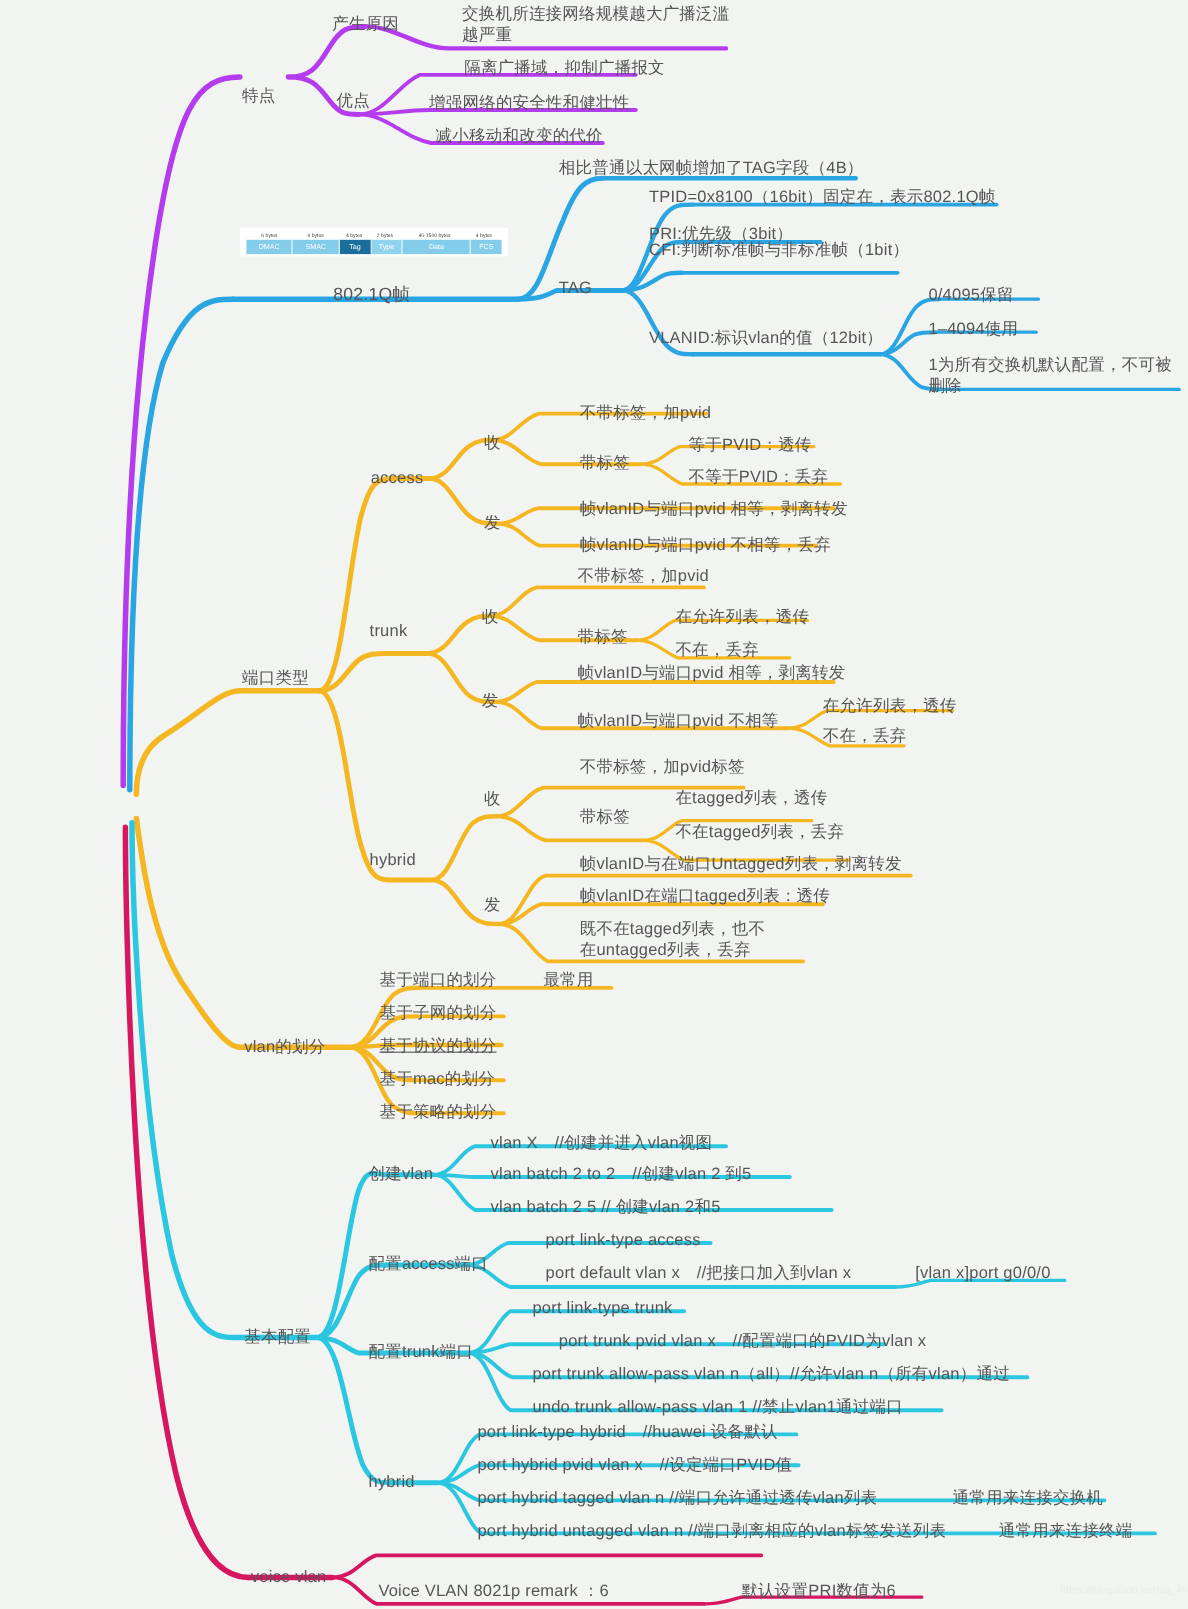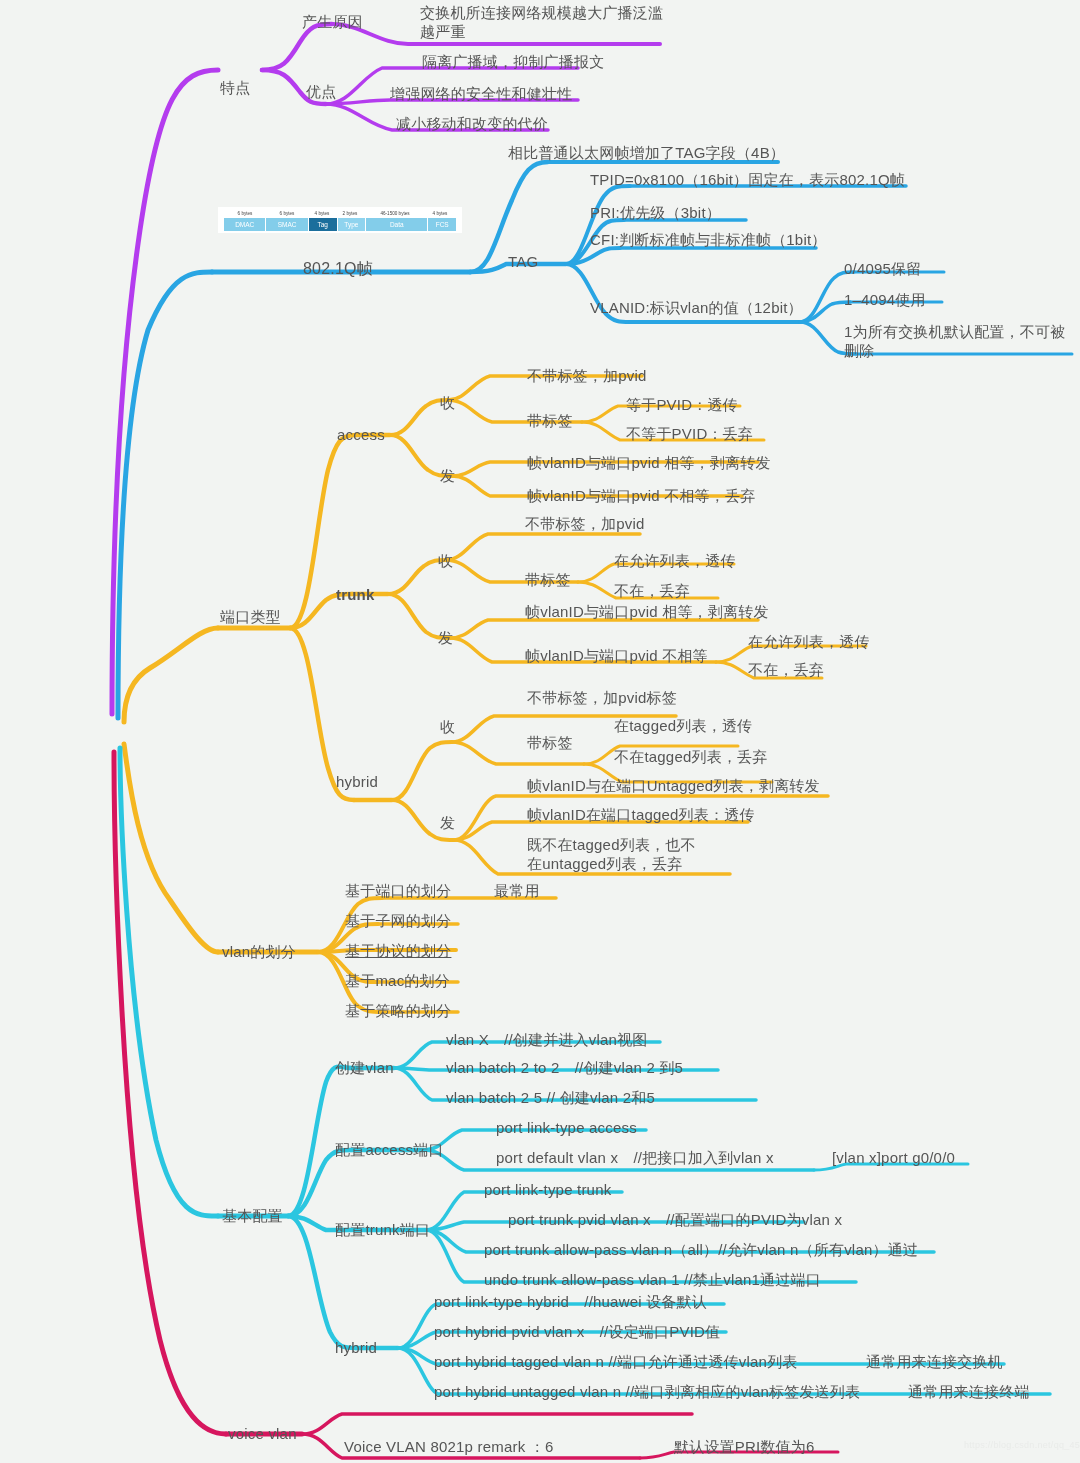--- a/index.html
+++ b/index.html
@@ -209,39 +209,39 @@
       <span class="fcell type" style="width:28px">Type</span>
       <span class="fcell" style="width:62px">Data</span>
       <span class="fcell" style="width:28px;border-right:none">FCS</span>
     </div>
   </div>
   <div class="node" style="left:303px;top:259px;font-size:16px;">802.1Q帧</div>
   <div class="node" style="left:508px;top:143px;">相比普通以太网帧增加了TAG字段（4B）</div>
   <div class="node" style="left:508px;top:252px;">TAG</div>
   <div class="node" style="left:590px;top:170px;">TPID=0x8100（16bit）固定在，表示802.1Q帧</div>
   <div class="node" style="left:590px;top:203px;">PRI:优先级（3bit）</div>
-  <div class="node" style="left:590px;top:230px;">CFI:判断标准帧与非标准帧（1bit）</div>
+  <div class="node" style="left:590px;top:218px;">CFI:判断标准帧与非标准帧（1bit）</div>
   <div class="node" style="left:590px;top:298px;text-align:center;">VLANID:标识vlan的值（12bit）</div>
   <div class="node" style="left:844px;top:259px;">0/4095保留</div>
   <div class="node" style="left:844px;top:290px;">1–4094使用</div>
   <div class="node wrap" style="left:844px;top:322px;width:234px;">1为所有交换机默认配置，不可被删除</div>
 
   <div class="node" style="left:220px;top:607px;">端口类型</div>
 
   <div class="node" style="left:337px;top:425px;">access</div>
   <div class="node" style="left:440px;top:393px;">收</div>
   <div class="node" style="left:527px;top:366px;">不带标签，加pvid</div>
   <div class="node" style="left:527px;top:411px;">带标签</div>
   <div class="node" style="left:626px;top:395px;">等于PVID：透传</div>
   <div class="node" style="left:626px;top:424px;">不等于PVID：丢弃</div>
   <div class="node" style="left:440px;top:466px;">发</div>
   <div class="node" style="left:527px;top:453px;">帧vlanID与端口pvid 相等，剥离转发</div>
   <div class="node" style="left:527px;top:486px;">帧vlanID与端口pvid 不相等，丢弃</div>
 
-  <div class="node" style="left:336px;top:585px;font-weight:bold;">trunk</div>
+  <div class="node" style="left:336px;top:564px;">trunk</div>
   <div class="node" style="left:438px;top:551px;">收</div>
   <div class="node" style="left:525px;top:514px;">不带标签，加pvid</div>
   <div class="node" style="left:525px;top:570px;">带标签</div>
   <div class="node" style="left:614px;top:551px;">在允许列表，透传</div>
   <div class="node" style="left:614px;top:581px;">不在，丢弃</div>
   <div class="node" style="left:438px;top:628px;">发</div>
   <div class="node" style="left:525px;top:602px;">帧vlanID与端口pvid 相等，剥离转发</div>
   <div class="node" style="left:525px;top:646px;">帧vlanID与端口pvid 不相等</div>
   <div class="node" style="left:748px;top:632px;">在允许列表，透传</div>
   <div class="node" style="left:748px;top:660px;">不在，丢弃</div>

